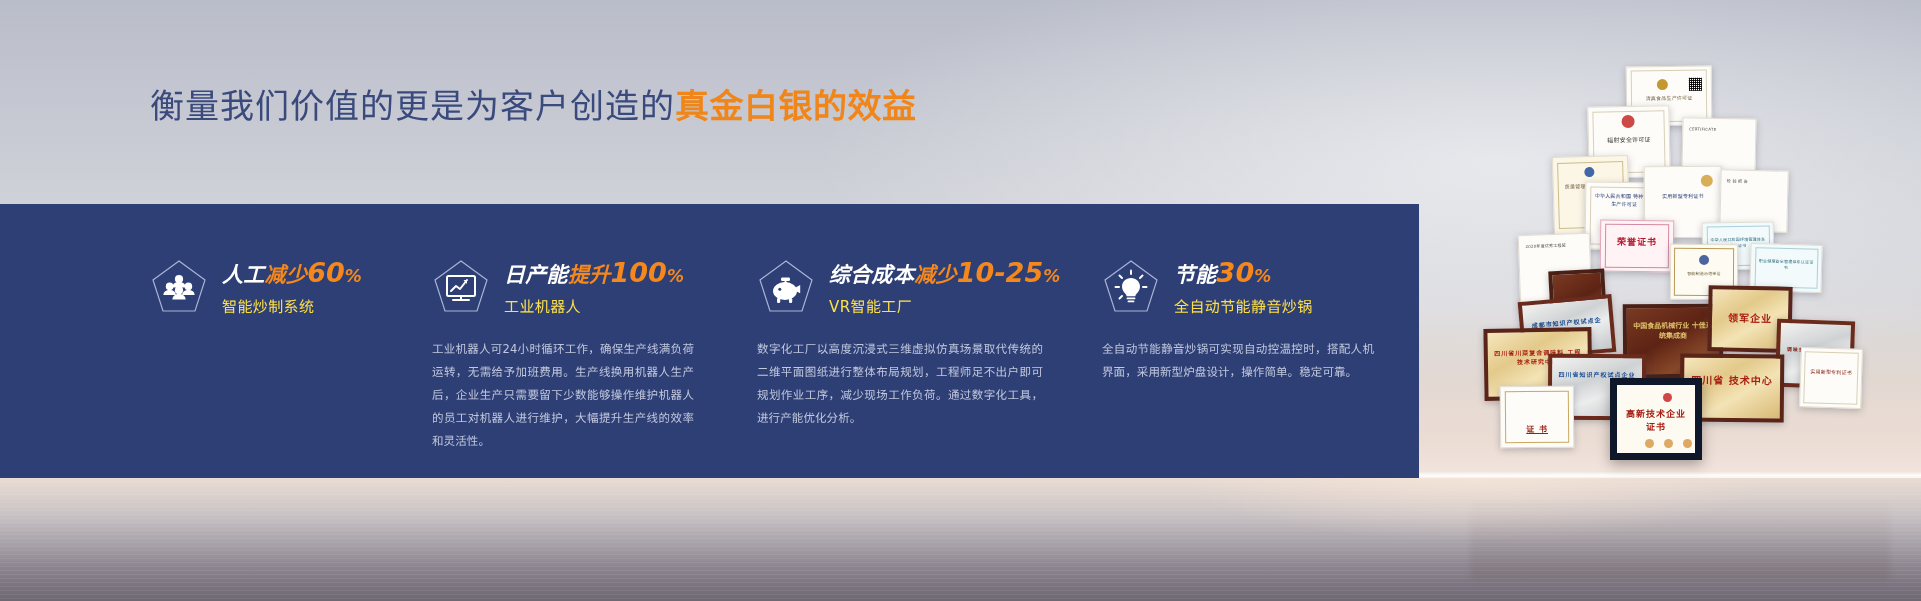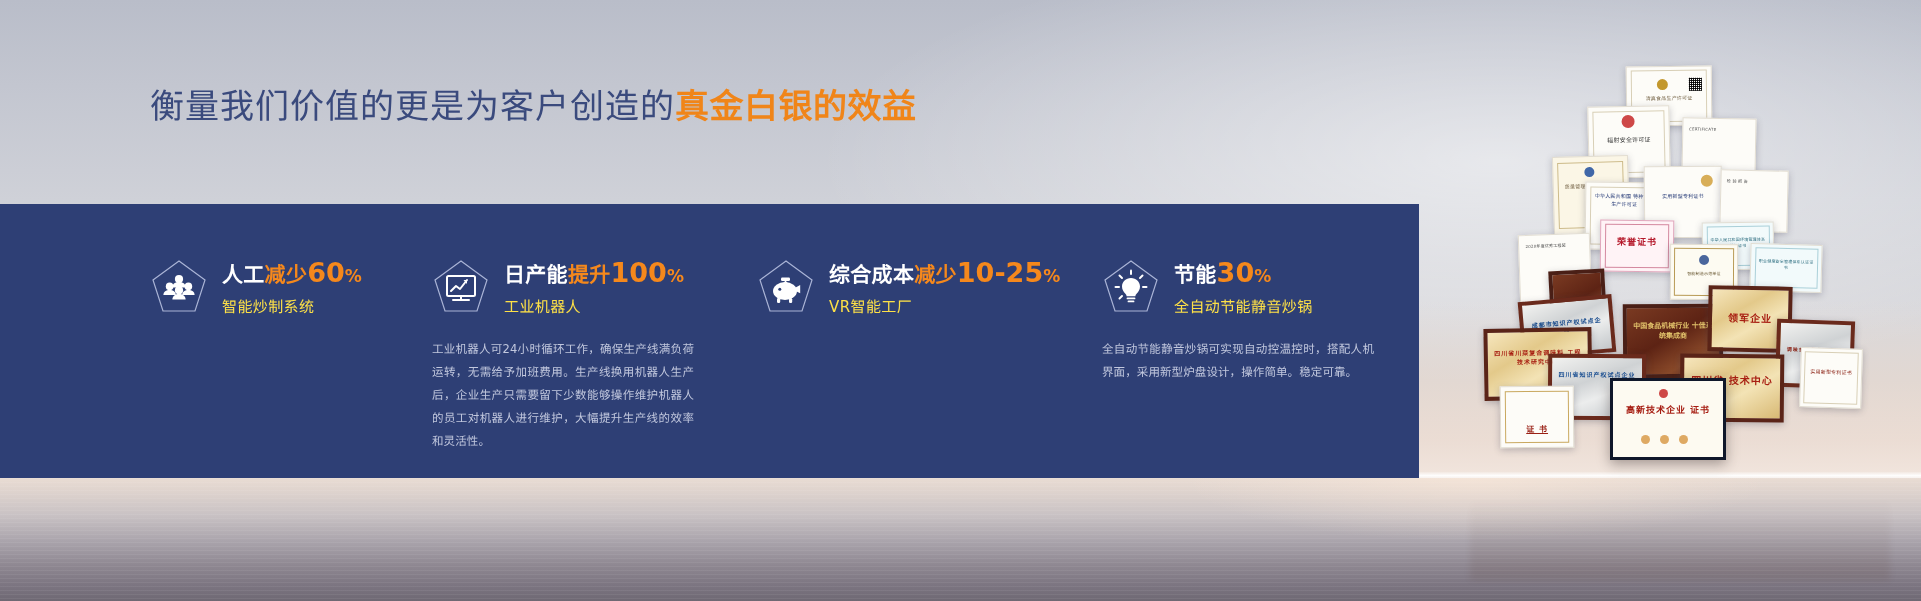--- a/index.html
+++ b/index.html
@@ -83,20 +83,21 @@
   .f-head{display:flex;align-items:flex-start;margin-top:52px;}
   .f-icon{
     width:58px;height:58px;flex:0 0 58px;margin-right:14px;margin-top:2px;
     position:relative;
   }
   .f-icon svg{display:block;width:58px;height:58px;}
   .f-titles{padding-top:2px;}
   .f-title{
     font-size:21px;font-weight:700;color:#ffffff;white-space:nowrap;line-height:1.12;
     letter-spacing:.3px;
+    font-style:italic;
   }
   .f-title .num{color:#f5881c;font-size:27px;font-weight:800;letter-spacing:0;}
   .f-title .hl{color:#f5881c;}
   .f-title .pct{color:#f5881c;font-size:17px;font-weight:800;}
   .f-sub{
     margin-top:7px;font-size:15px;color:#fde047;font-weight:400;white-space:nowrap;
     letter-spacing:.4px;
   }
   .f-body{
     margin-top:22px;font-size:11.5px;line-height:2.0;color:#c2c8de;
@@ -241,20 +242,21 @@
               </g>
             </svg>
           </span>
           <span class="f-titles">
             <div class="f-title">
               <span>综合成本</span><span class="hl">减少</span><span class="num">10-25</span><span class="pct">%</span>
             </div>
             <div class="f-sub">VR智能工厂</div>
           </span>
         </div>
+        <div class="f-body">数字化工厂以高度沉浸式三维虚拟仿真场景取代传统的二维平面图纸进行整体布局规划，工程师足不出户即可规划作业工序，减少现场工作负荷。通过数字化工具，进行产能优化分析。</div>
       </div>
 
       <div class="feature f4">
         <div class="f-head">
           <span class="f-icon">
             <svg viewBox="0 0 58 58">
               <polygon points="29,3 55,22 45,53 13,53 3,22" fill="none" stroke="#aab4d6" stroke-width="1.2"></polygon>
               <g fill="#ffffff">
                 <path d="M29 20c-5.1 0-9 3.8-9 8.6 0 3.2 1.7 5.3 3.2 7 .9 1 1.3 1.7 1.4 2.6h8.8c.1-.9.5-1.6 1.4-2.6 1.5-1.7 3.2-3.8 3.2-7 0-4.8-3.9-8.6-9-8.6z"></path>
                 <rect x="24.6" y="39.4" width="8.8" height="1.9" rx=".9"></rect>
@@ -366,21 +368,21 @@
     </div>
     <div class="cert paper" style="left:402px;top:300px;width:62px;height:60px;transform:rotate(1.8deg);">
       <div class="frameline"></div>
       <div class="ptxt" style="top:20px;font-size:5px;color:#8a1f12;">实用新型专利证书</div>
     </div>
     <div class="cert paper" style="left:102px;top:338px;width:74px;height:62px;transform:rotate(-0.5deg);">
       <div class="frameline" style="border-color:#c9a85f;"></div>
       <div class="gold-txt" style="top:36px;font-size:8px;color:#9a2015;text-decoration:underline;">证 书</div>
     </div>
 
-    <div class="cert" style="left:212px;top:330px;width:116px;height:82px;border:3px solid #0f172a;background:#fdfaf1;transform:rotate(0deg);box-shadow:0 4px 12px rgba(50,40,40,.4);">
+    <div class="cert" style="left:212px;top:330px;width:92px;height:82px;border:7px solid #0f172a;background:#fdfaf1;transform:rotate(0deg);box-shadow:0 4px 12px rgba(50,40,40,.4);">
       <div class="frameline" style="border-color:#c9a85f;"></div>
       <div class="seal" style="left:46px;top:8px;width:9px;height:9px;background:#c62828;"></div>
       <div class="gold-txt" style="top:22px;font-size:9px;color:#a61d12;">高新技术企业 证书</div>
       <div class="sm-txt" style="top:40px;">&nbsp;</div>
       <div class="seal" style="left:28px;top:54px;width:9px;height:9px;background:#d89a4a;"></div>
       <div class="seal" style="left:47px;top:54px;width:9px;height:9px;background:#d89a4a;"></div>
       <div class="seal" style="left:66px;top:54px;width:9px;height:9px;background:#d89a4a;"></div>
     </div>
 
   </div>

